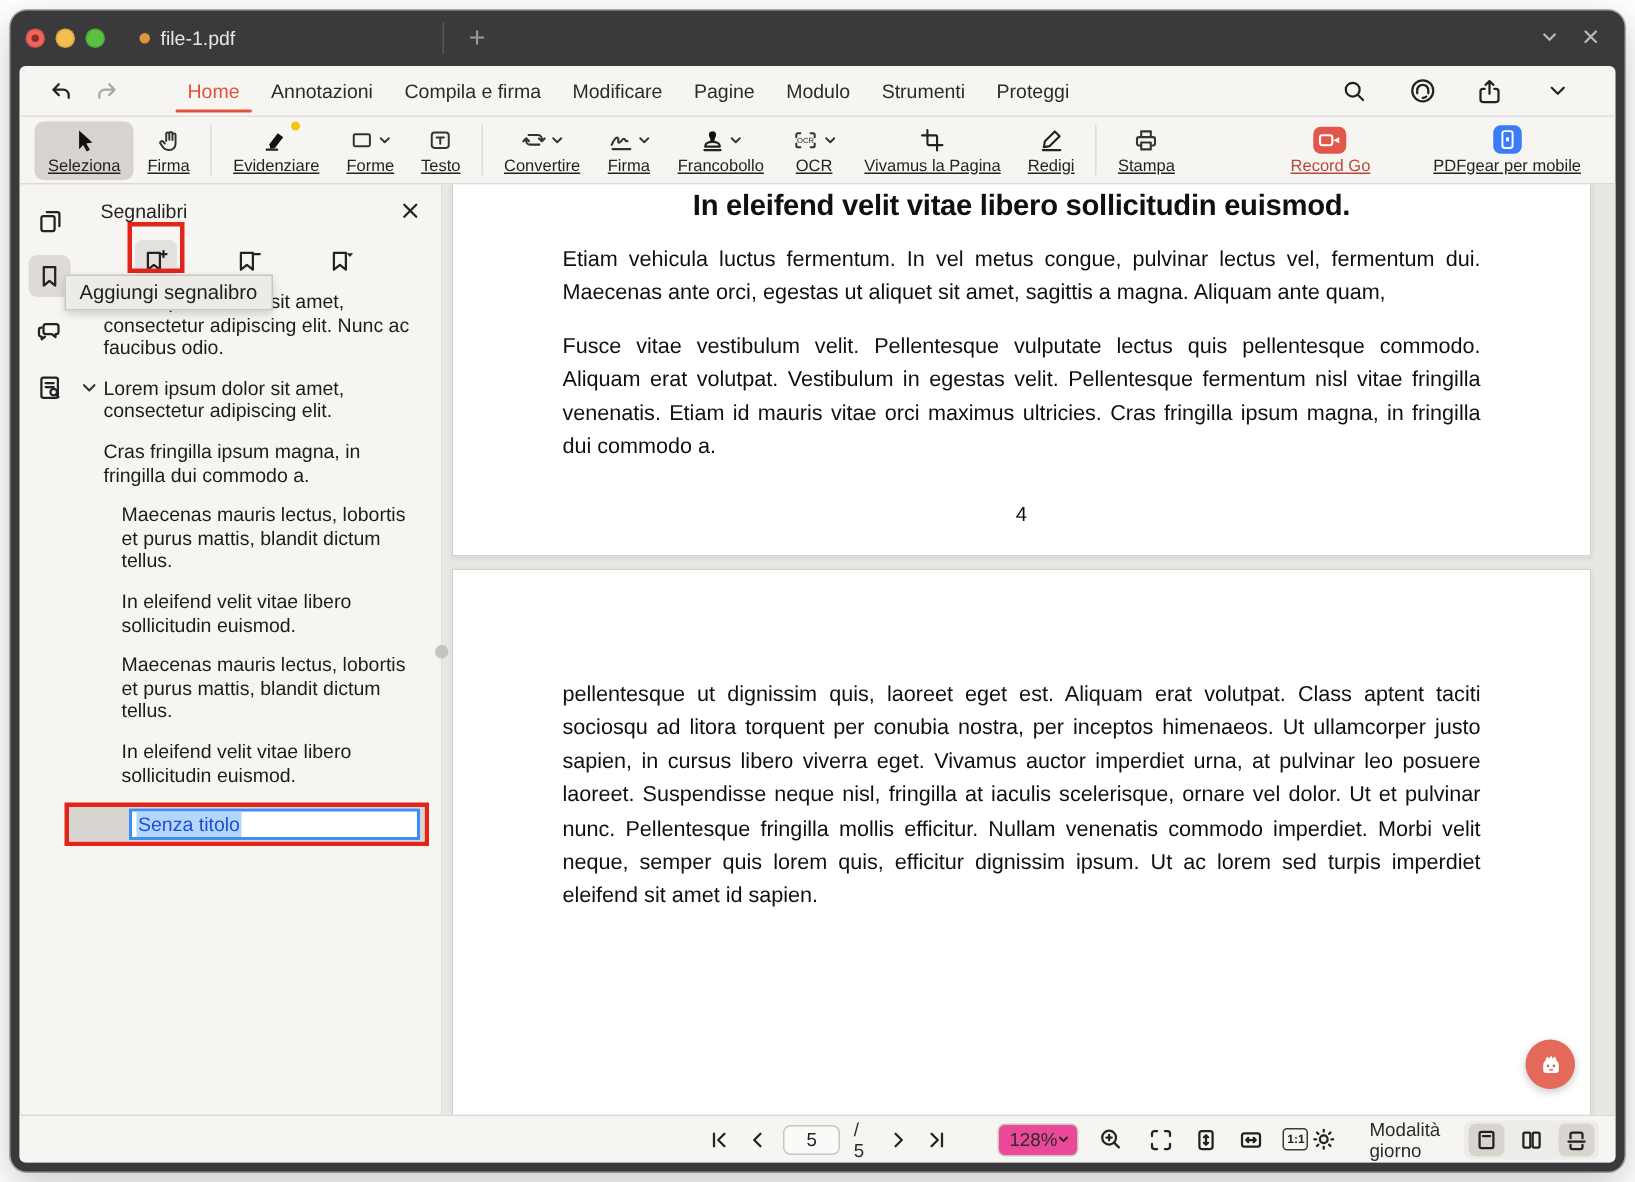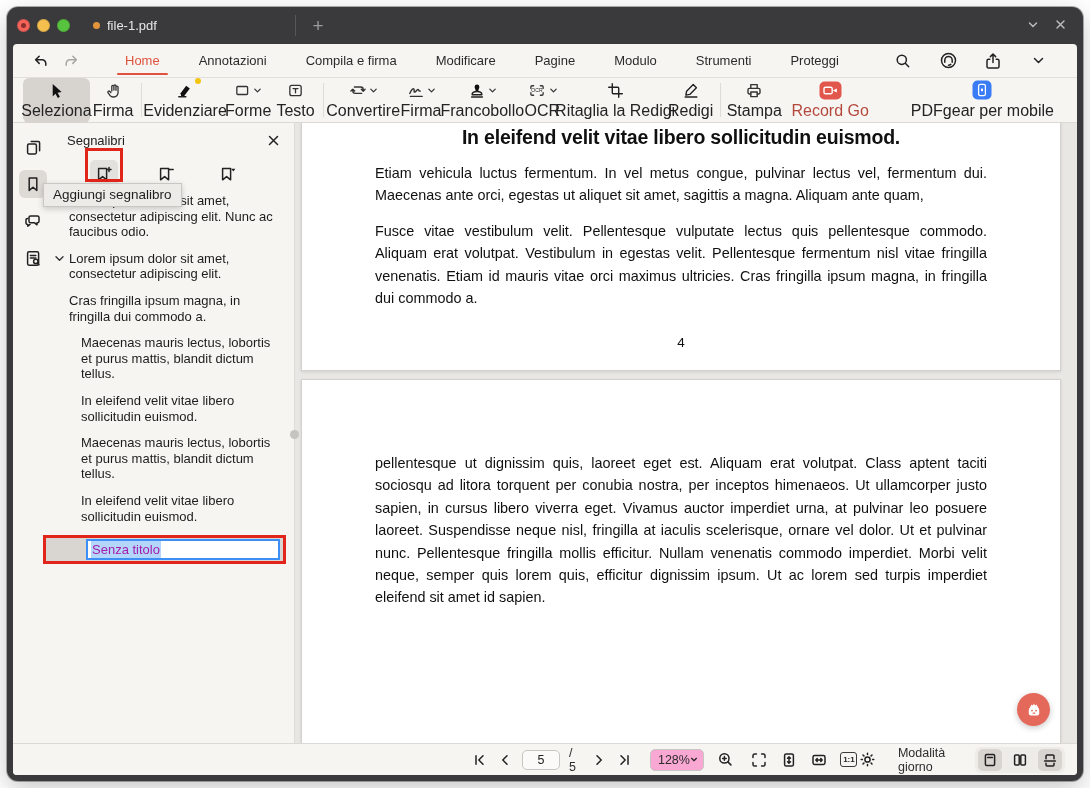--- a/index.html
+++ b/index.html
@@ -24,33 +24,33 @@
   .tab-sep { position:absolute; left:288px; top:8px; width:1px; height:21px; background:#565658; }
   .tab-plus { position:absolute; left:300px; top:8px; width:22px; height:22px; color:#9a9a9c; font-size:19px; line-height:21px; text-align:center; }
 
   
   .app { flex:1; margin:0 6px 6px; background:#f6f5f2; border-radius:4px; display:flex; flex-direction:column; min-height:0; overflow:hidden; }
 
   
   .menubar { height:34px; flex:0 0 auto; display:flex; align-items:center; border-bottom:1px solid #e2e0dd; padding:0 14px 0 16px; position:relative; }
   .mb-undo, .mb-redo { width:22px; height:22px; display:flex; align-items:center; justify-content:center; }
   .mb-redo { margin-left:10px; }
-  .menu-items { display:flex; align-items:center; gap:39px; margin-left:42px; height:100%; }
+  .menu-items { display:flex; align-items:center; gap:21px; margin-left:42px; height:100%; }
   .menu-item { font-size:13px; color:#2b2b2b; position:relative; height:100%; display:flex; align-items:center; cursor:default; }
   .menu-item.active { color:#e0523e; }
   .menu-item.active::after { content:""; position:absolute; left:-8px; right:-8px; bottom:2px; height:2.5px; background:#e0523e; border-radius:2px; }
   .menu-right { margin-left:auto; display:flex; align-items:center; gap:23px; padding-right:14px; }
   .mi-btn { width:22px; height:22px; display:flex; align-items:center; justify-content:center; }
 
   
   .toolbar { height:45px; flex:0 0 auto; display:flex; align-items:center; border-bottom:1px solid #dbd9d6; padding:0 14px 0 10px; }
   .tb-btn { display:flex; flex-direction:column; align-items:center; justify-content:center; gap:2px; padding:3px 9px; border-radius:6px; min-width:44px; }
   .tb-btn.selected { background:#d7d4d0; }
   .tb-ico { height:19px; display:flex; align-items:center; justify-content:center; position:relative; }
-  .tb-label { font-size:16px; color:#232323; white-space:nowrap; }
+  .tb-label { font-size:11px; color:#232323; white-space:nowrap;text-decoration:underline; }
   .tb-sep { width:1px; height:34px; background:#dedcd9; margin:0 5px; }
   .tb-chev { margin-left:2px; }
   .badge-dot { position:absolute; top:-3px; right:-7px; width:6px; height:6px; border-radius:50%; background:#f2c513; }
   .tb-right { margin-left:auto; display:flex; align-items:center; gap:24px; }
   .tb-right .tb-label.red { color:#b5483d; }
 
   
   .main { flex:1; display:flex; min-height:0; position:relative; }
 
   
@@ -69,21 +69,21 @@
   .tooltip { position:absolute; left:-10px; top:60px; z-index:6; background:#edebe8; border:1px solid #c9c7c3; box-shadow:0 2px 6px rgba(0,0,0,.18); font-size:13.5px; color:#1e1e1e; padding:3px 9px 4px; white-space:nowrap; }
 
   .bm-list { margin-top:5px; padding-right:10px; }
   .bm-item { position:relative; font-size:13px; line-height:15.6px; color:#1c1c1c; margin-bottom:11px; }
   .bm-item.lvl1 { margin-left:16px; }
   .bm-item.lvl2 { margin-left:28px; }
   .bm-chev { position:absolute; left:-15px; top:2px; }
 
   .annot-edit { border:3px solid #e2251b; margin:0 0 0 -10px; width:243px; }
   .bm-edit-row { background:#d9d6d2; height:23px; display:flex; align-items:center; padding-left:40px; }
-  .bm-input { background:#ffffff; border:2px solid #3e8ef7; height:21px; flex:1; margin-right:3px; display:flex; align-items:center; padding-left:3px; font-size:13px; color:#a21caf; }
+  .bm-input { background:#ffffff; border:2px solid #3e8ef7; height:21px; flex:1; margin-right:3px; display:flex; align-items:center; padding-left:3px; font-size:13px; color:#1d4ed8; }
   .bm-input .sel { background:#b5d6fb; padding:1px 1px; }
 
   
   .divider-handle { position:absolute; left:237px; top:307px; width:9px; height:9px; border-radius:50%; background:#c6c4c1; z-index:4; }
 
   
   .viewport { flex:1; background:#e9e7e4; position:relative; overflow:hidden; }
   .page { position:absolute; left:6px; width:760px; background:#ffffff; border:1px solid #d3d1ce; box-shadow:0 1px 3px rgba(0,0,0,.10); }
   .page4 { top:-14px; height:262px; }
   .page5 { top:256px; height:600px; }
@@ -95,21 +95,21 @@
   .doc-pагe-num, .doc-page-num { margin-top:26px; text-align:center; font-size:13.5px; }
 
   .robot-fab { position:absolute; right:27px; bottom:17px; width:33px; height:33px; border-radius:50%; background:#e5695a; box-shadow:0 2px 6px rgba(0,0,0,.22); display:flex; align-items:center; justify-content:center; }
 
   
   .statusbar { height:32px; flex:0 0 auto; border-top:1px solid #dbd9d6; display:flex; align-items:center; padding:0 8px 0 458px; font-size:12.5px; color:#2c2c2c; background:#f6f5f2; }
   .nav-group { display:flex; align-items:center; gap:9px; }
   .nav-btn { width:18px; height:18px; display:flex; align-items:center; justify-content:center; }
   .page-box { width:38px; height:20px; border:1px solid #c8c6c2; border-radius:5px; background:#fbfaf8; text-align:center; font-size:12.5px; color:#222; font-family:"Liberation Sans",sans-serif; }
   .page-total { color:#2c2c2c; }
-  .zoom-box { margin-left:17px; width:54px; height:22px; border:1px solid #c8c6c2; border-radius:5px; background:#f9a8d4; display:flex; align-items:center; justify-content:space-between; padding:0 5px 0 7px; }
+  .zoom-box { margin-left:32px; width:54px; height:22px; border:1px solid #c8c6c2; border-radius:5px; background:#ec4899; display:flex; align-items:center; justify-content:space-between; padding:0 5px 0 7px; }
   .mag-btn { margin-left:13px; }
   .fit-group { margin-left:15px; display:flex; align-items:center; gap:10px; }
   .fit-btn { width:20px; height:20px; display:flex; align-items:center; justify-content:center; }
   .one2one { width:17px; height:15px; border:1.4px solid #3a3a3a; border-radius:3px; font-size:8px; display:flex; align-items:center; justify-content:center; color:#222; font-weight:bold; }
   .day-group { margin-left:auto; display:flex; align-items:center; gap:22px; }
   .view-group { margin-left:16px; margin-right:4px; display:flex; align-items:center; gap:6px; background:#eeece9; border-radius:6px; padding:2px 3px; }
   .view-btn { width:24px; height:22px; display:flex; align-items:center; justify-content:center; border-radius:5px; }
   .view-btn.selected { background:#d8d5d1; }
 
   svg { display:block; }
@@ -287,21 +287,21 @@
             </svg>
         </span>
         <span class="tb-label">OCR</span>
       </div>
       <div class="tb-btn">
         <span class="tb-ico">
           <svg width="17" height="17" viewBox="0 0 18 18">
               <path class="sd" d="M5.6 1.8v9.6a1 1 0 001 1h9.6M1.8 5.6h9.6a1 1 0 011 1v9.6"></path>
             </svg>
         </span>
-        <span class="tb-label">Ritaglia la Redigi</span>
+        <span class="tb-label">Vivamus la Pagina</span>
       </div>
       <div class="tb-btn">
         <span class="tb-ico">
           <svg width="18" height="18" viewBox="0 0 18 18">
               <path d="M11.2 3.6l3.2 3.2-6.6 6.6-3.9.7.7-3.9z" fill="none" stroke="#222" stroke-width="1.4" stroke-linejoin="round"></path>
               <path class="sd" d="M3.2 16h11.6"></path>
             </svg>
         </span>
         <span class="tb-label">Redigi</span>
       </div>

